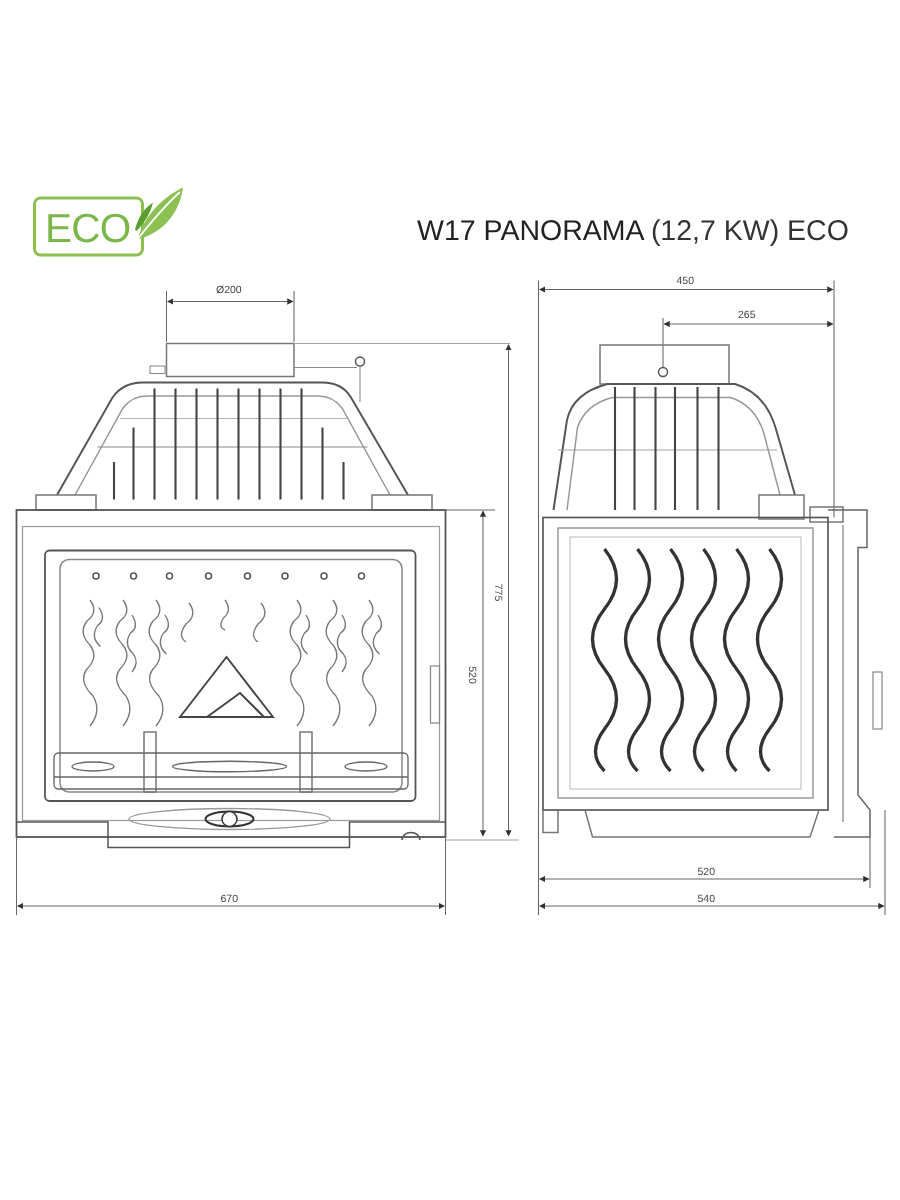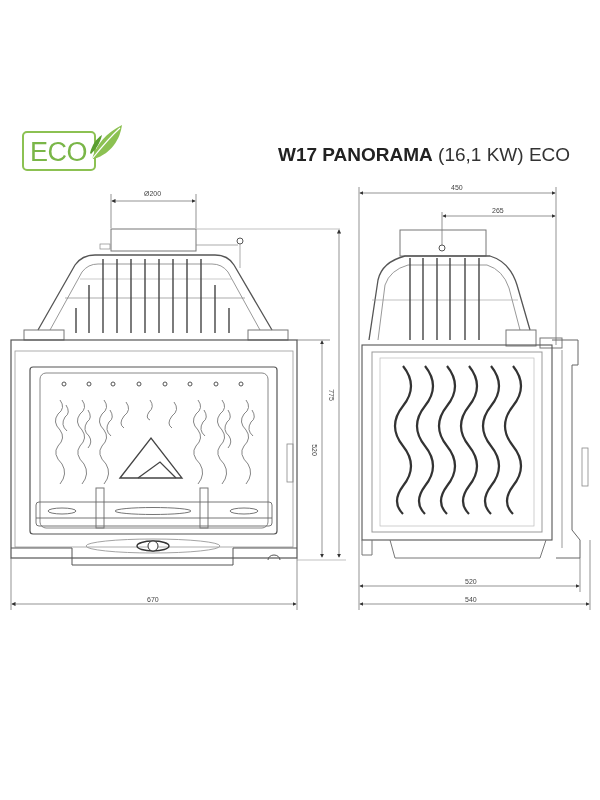--- a/index.html
+++ b/index.html
@@ -2,42 +2,42 @@
 <html><head>
 <meta charset="utf-8">
 <style>
   html, body { margin: 0; padding: 0; background: #ffffff; }
   body { width: 600px; height: 800px; position: relative; overflow: hidden; font-family: "Liberation Sans", sans-serif; }
   .eco-badge { position: absolute; left: 22px; top: 123px; width: 100px; height: 52px; }
   .eco-frame { position: absolute; left: 0; top: 8px; width: 74px; height: 40px; border: 2px solid #8cc152; border-radius: 5px; box-sizing: border-box; }
   .eco-text { position: absolute; left: 8px; top: 14px; font-size: 27px; font-weight: normal; color: #7ab648; letter-spacing: -0.5px; line-height: 30px; }
   .eco-leaf { position: absolute; left: 66px; top: 0px; width: 36px; height: 40px; }
   .title { position: absolute; left: 278px; top: 142px; font-size: 19px; color: #222; white-space: nowrap; line-height: 26px; }
-  .title .t-bold { font-weight: bold; }
+  .title .t-bold { font-weight: normal; }
   .title .t-light { font-weight: normal; color: #333; }
   .drawing { position: absolute; left: 0; top: 0; width: 600px; height: 800px; }
   .dim-label { position: absolute; font-size: 7px; color: #444; line-height: 8px; white-space: nowrap; }
   .dim-label.vert { transform: rotate(90deg); transform-origin: center center; }
 </style>
 </head>
 <body>
 
 <div class="eco-badge">
   <div class="eco-frame"></div>
   <div class="eco-text">ECO</div>
   <svg class="eco-leaf" viewBox="0 0 36 40">
     <path d="M4 36 C 8 22, 18 10, 34 2 C 32 16, 24 30, 6 36 Z" fill="#8cc152"></path>
     <path d="M4 36 C 12 26, 22 14, 32 5" stroke="#ffffff" stroke-width="1.2" fill="none"></path>
     <path d="M2 30 C 4 22, 8 16, 14 12 C 12 20, 8 26, 3 31 Z" fill="#5a9e2f"></path>
   </svg>
 </div>
 
 <div class="title">
   <span class="t-bold">W17 PANORAMA</span>
-  <span class="t-light">(16,1 KW)</span>
+  <span class="t-light">(12,7 KW)</span>
   <span class="t-light">ECO</span>
 </div>
 
 <svg class="drawing" viewBox="0 0 600 800" xmlns="http://www.w3.org/2000/svg">
   <defs>
     <marker id="arr" markerWidth="6" markerHeight="6" refX="5" refY="3" orient="auto">
       <path d="M0,0 L6,3 L0,6 Z" fill="#333"></path>
     </marker>
     <marker id="arrs" markerWidth="6" markerHeight="6" refX="1" refY="3" orient="auto">
       <path d="M6,0 L0,3 L6,6 Z" fill="#333"></path>

